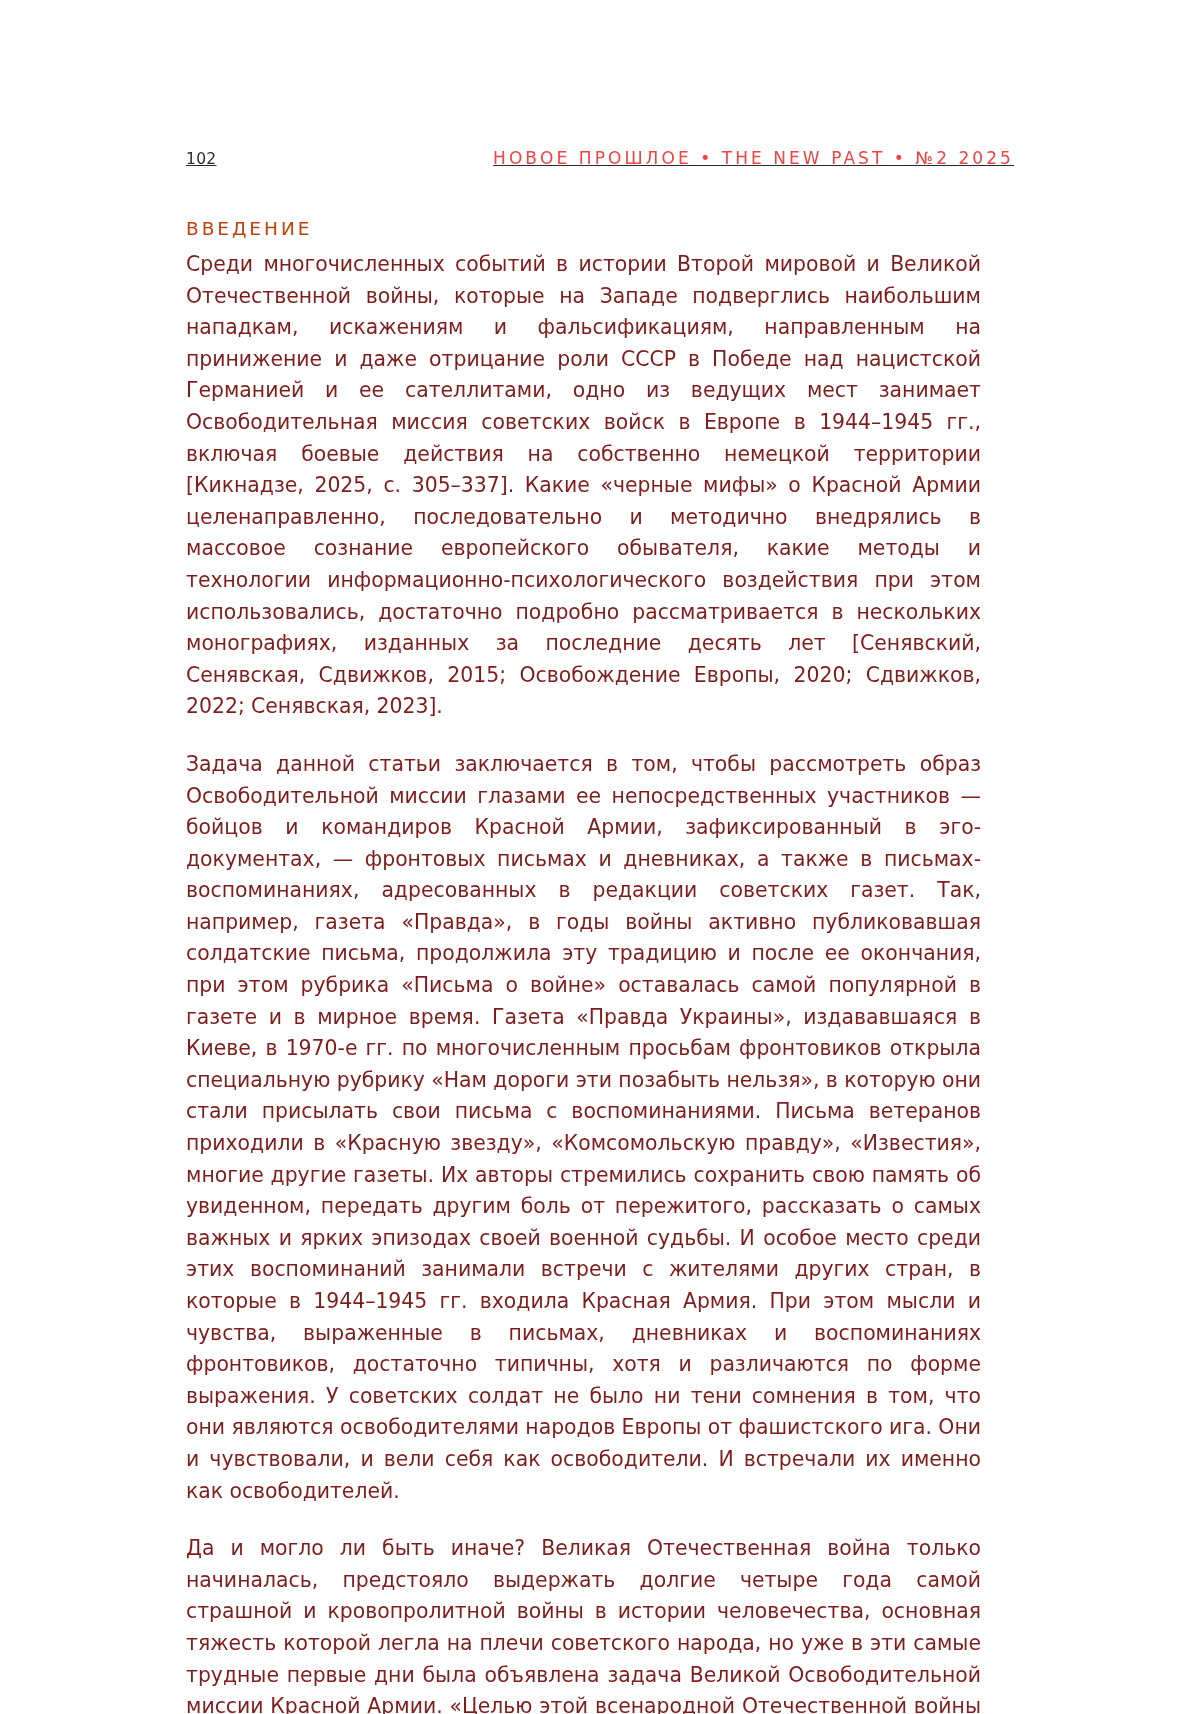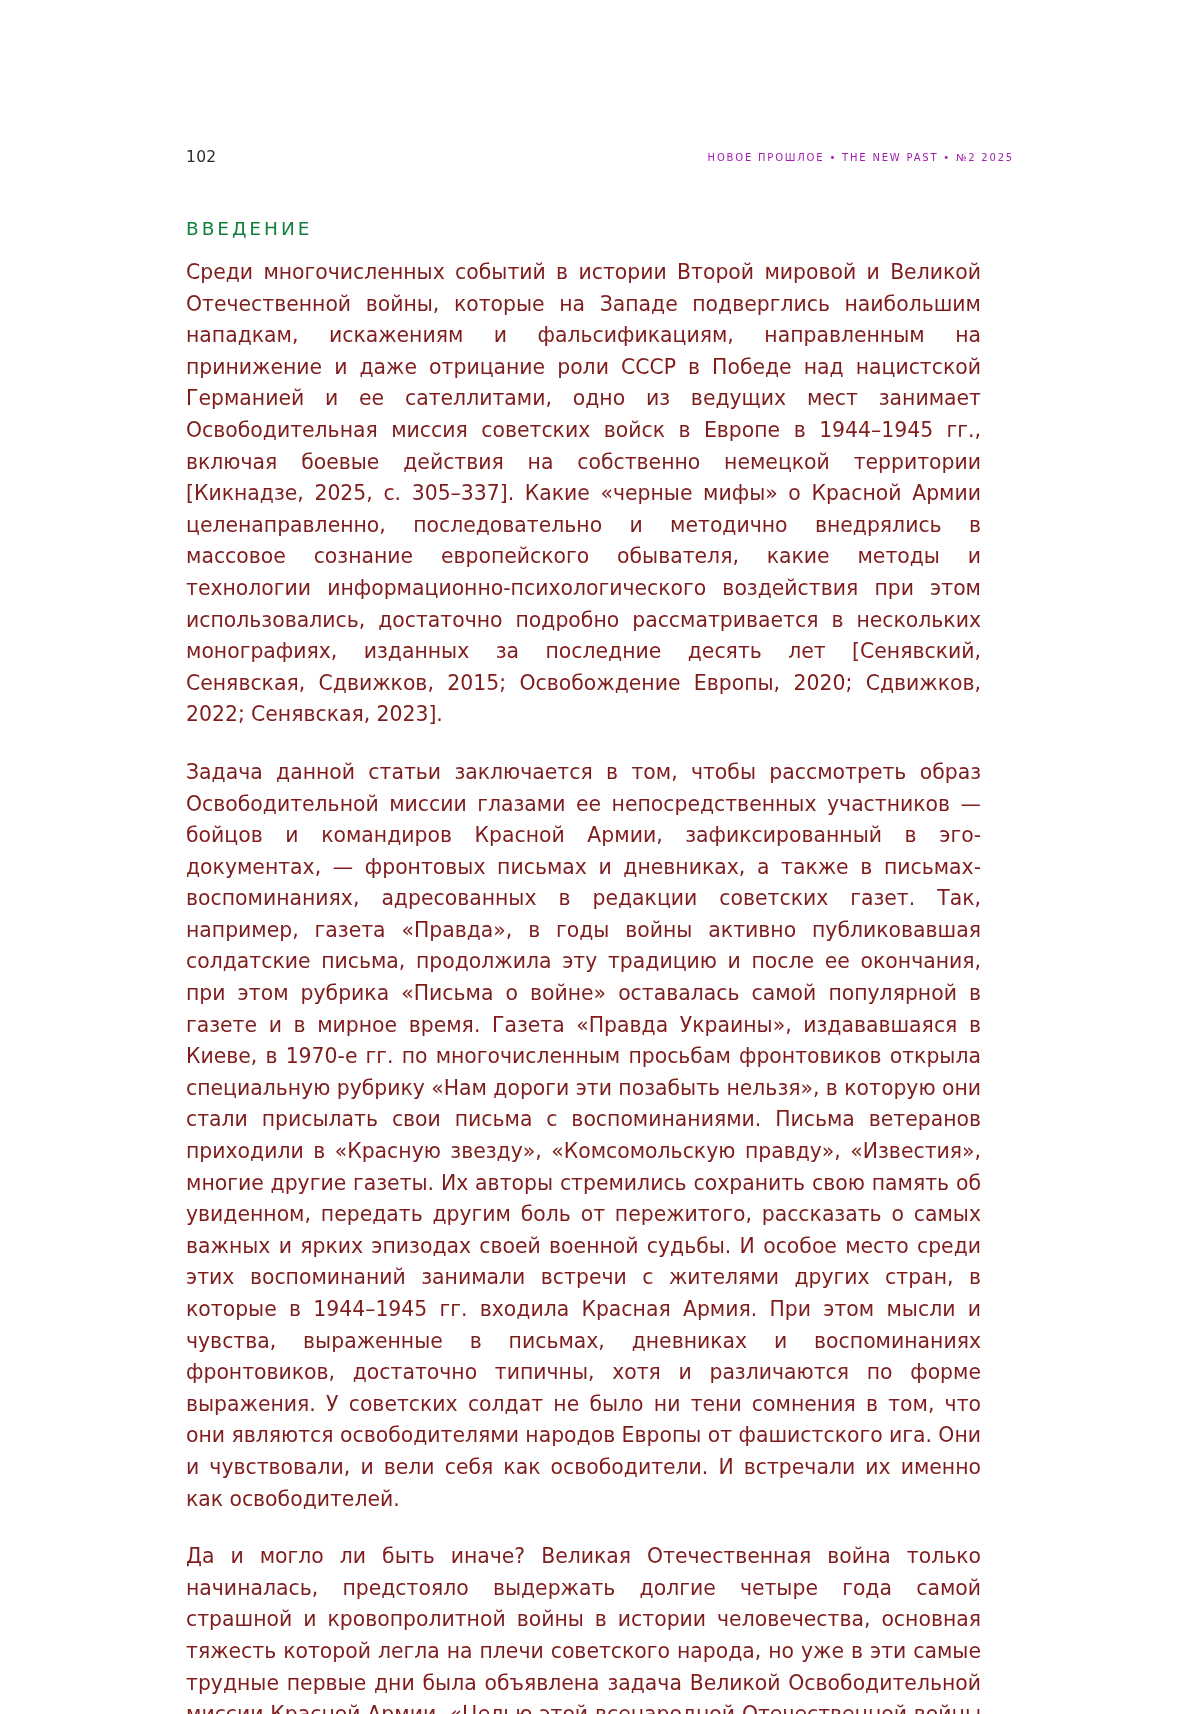--- a/index.html
+++ b/index.html
@@ -19,48 +19,49 @@
     width: 1200px;
     height: 1714px;
     box-sizing: border-box;
   }
   .running-head {
     position: absolute;
     top: 148px;
     left: 186px;
     right: 186px;
     display: flex;
-    align-items: center;
+    align-items: flex-end;
     justify-content: space-between;
     font-size: 15px;
     letter-spacing: 0.04em;
     color: #2b2b2b;
+    text-decoration: underline;
   }
   .folio {
     font-size: 15.5px;
     letter-spacing: 0.02em;
     color: #2b2b2b;
   }
   .journal-line {
-    font-size: 10px;
+    font-size: 17px;
     letter-spacing: 0.18em;
-    color: #a21caf;
+    color: #ef4444;
     white-space: nowrap;
   }
   .content {
     position: absolute;
     top: 218px;
     left: 186px;
     width: 795px;
   }
   .section-title {
     font-size: 18.5px;
     letter-spacing: 0.16em;
-    color: #15803d;
-    margin: 0 0 18px 0;
+    color: #c2410c;
+    margin: 0 0 10px 0;
     font-weight: 400;
   }
   p.body-par {
     margin: 0 0 26px 0;
     font-size: 20.4px;
     line-height: 31.6px;
     text-align: justify;
     text-justify: inter-word;
     color: #7f1d1d;
     hyphens: none;

